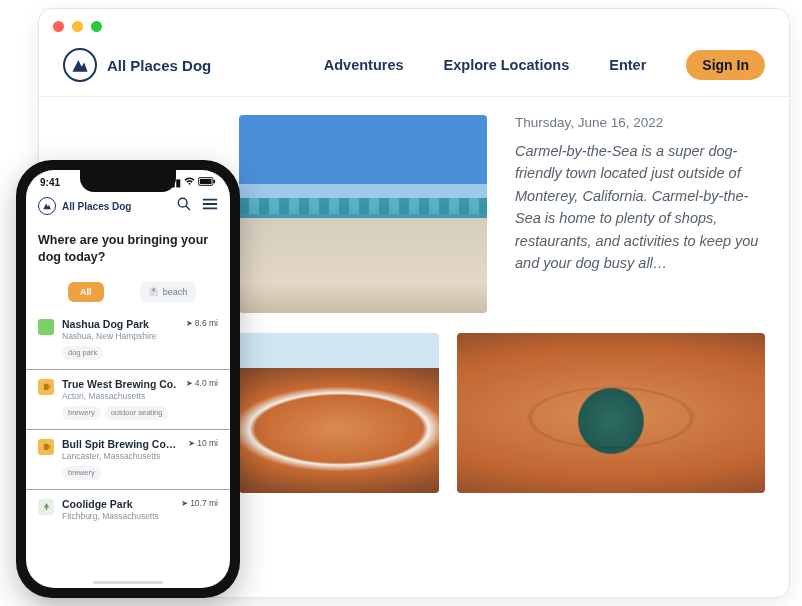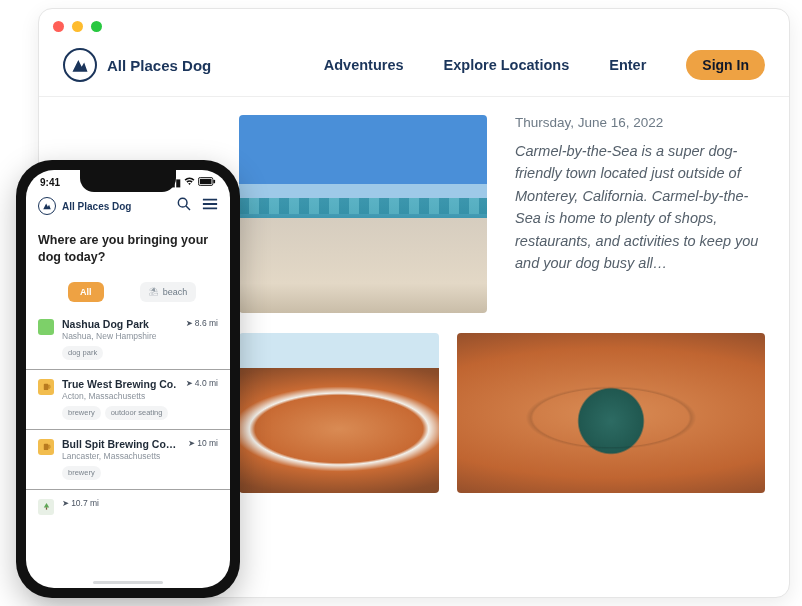--- a/index.html
+++ b/index.html
@@ -341,20 +341,24 @@
       </div>
 
       <div class="item">
         <div class="row1">
           <div class="it-icon ic-tree">
               <svg width="9" height="9" viewBox="0 0 10 10">
                 <path d="M5 1 L8 6 L2 6 Z" fill="#5fa656"></path>
                 <rect x="4.3" y="6" width="1.4" height="2.5" fill="#7a5a3a"></rect>
               </svg>
             </div>
+          <div class="it-main">
+            <div class="it-name">Coolidge Park</div>
+            <div class="it-loc">Fitchburg, Massachusetts</div>
+          </div>
           <div class="it-dist">
               <span>➤</span>
               <span>10.7 mi</span>
             </div>
         </div>
       </div>
 
     </div>
     <div class="scrollhint"></div>
   </div>

